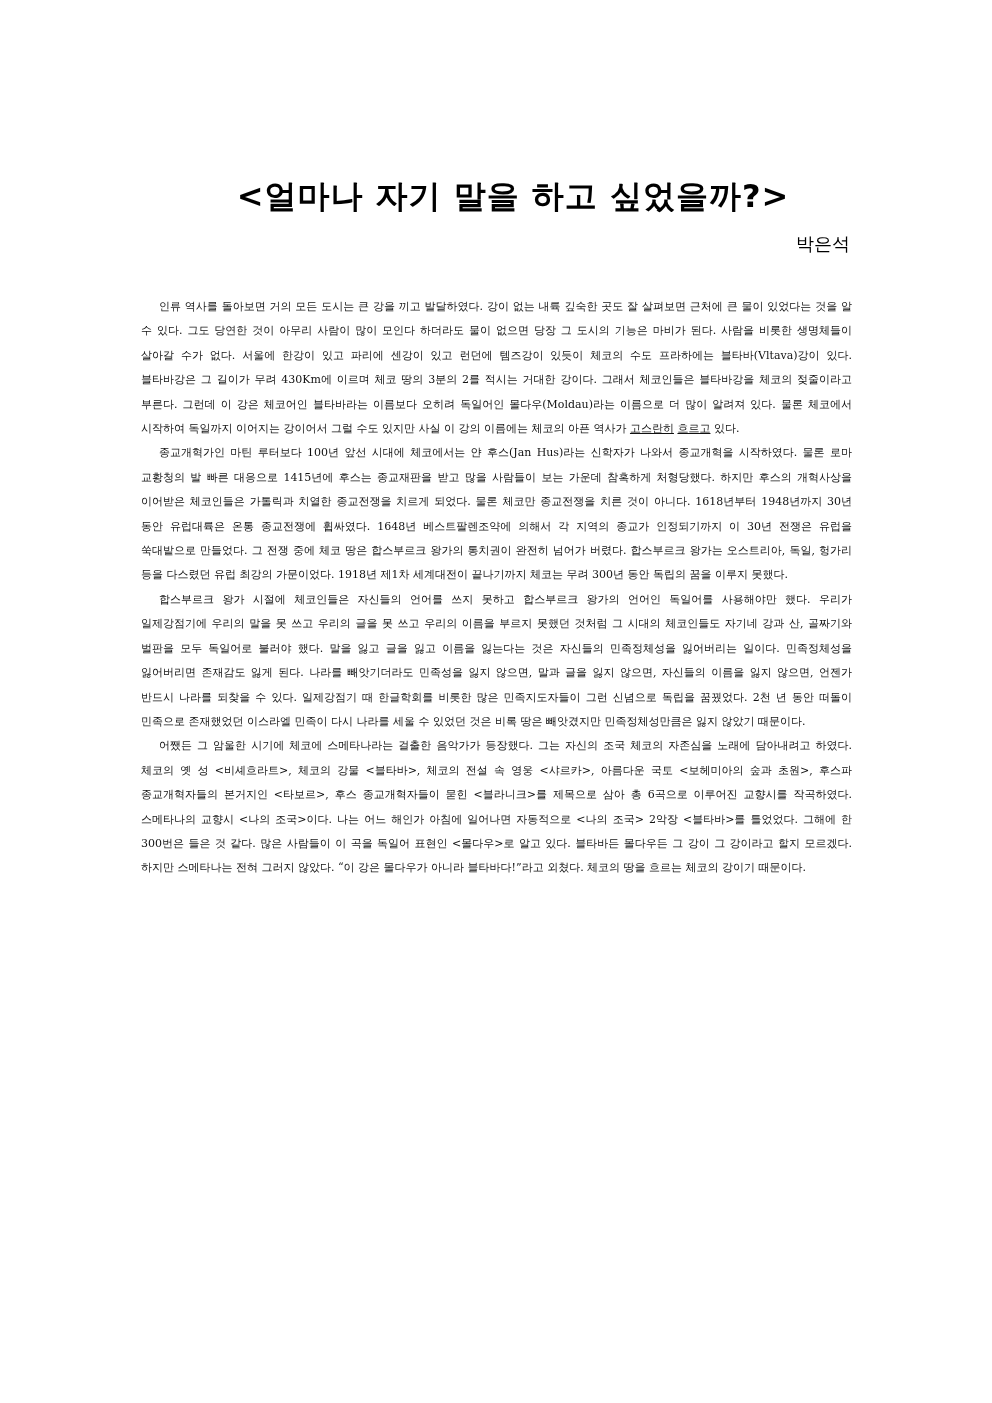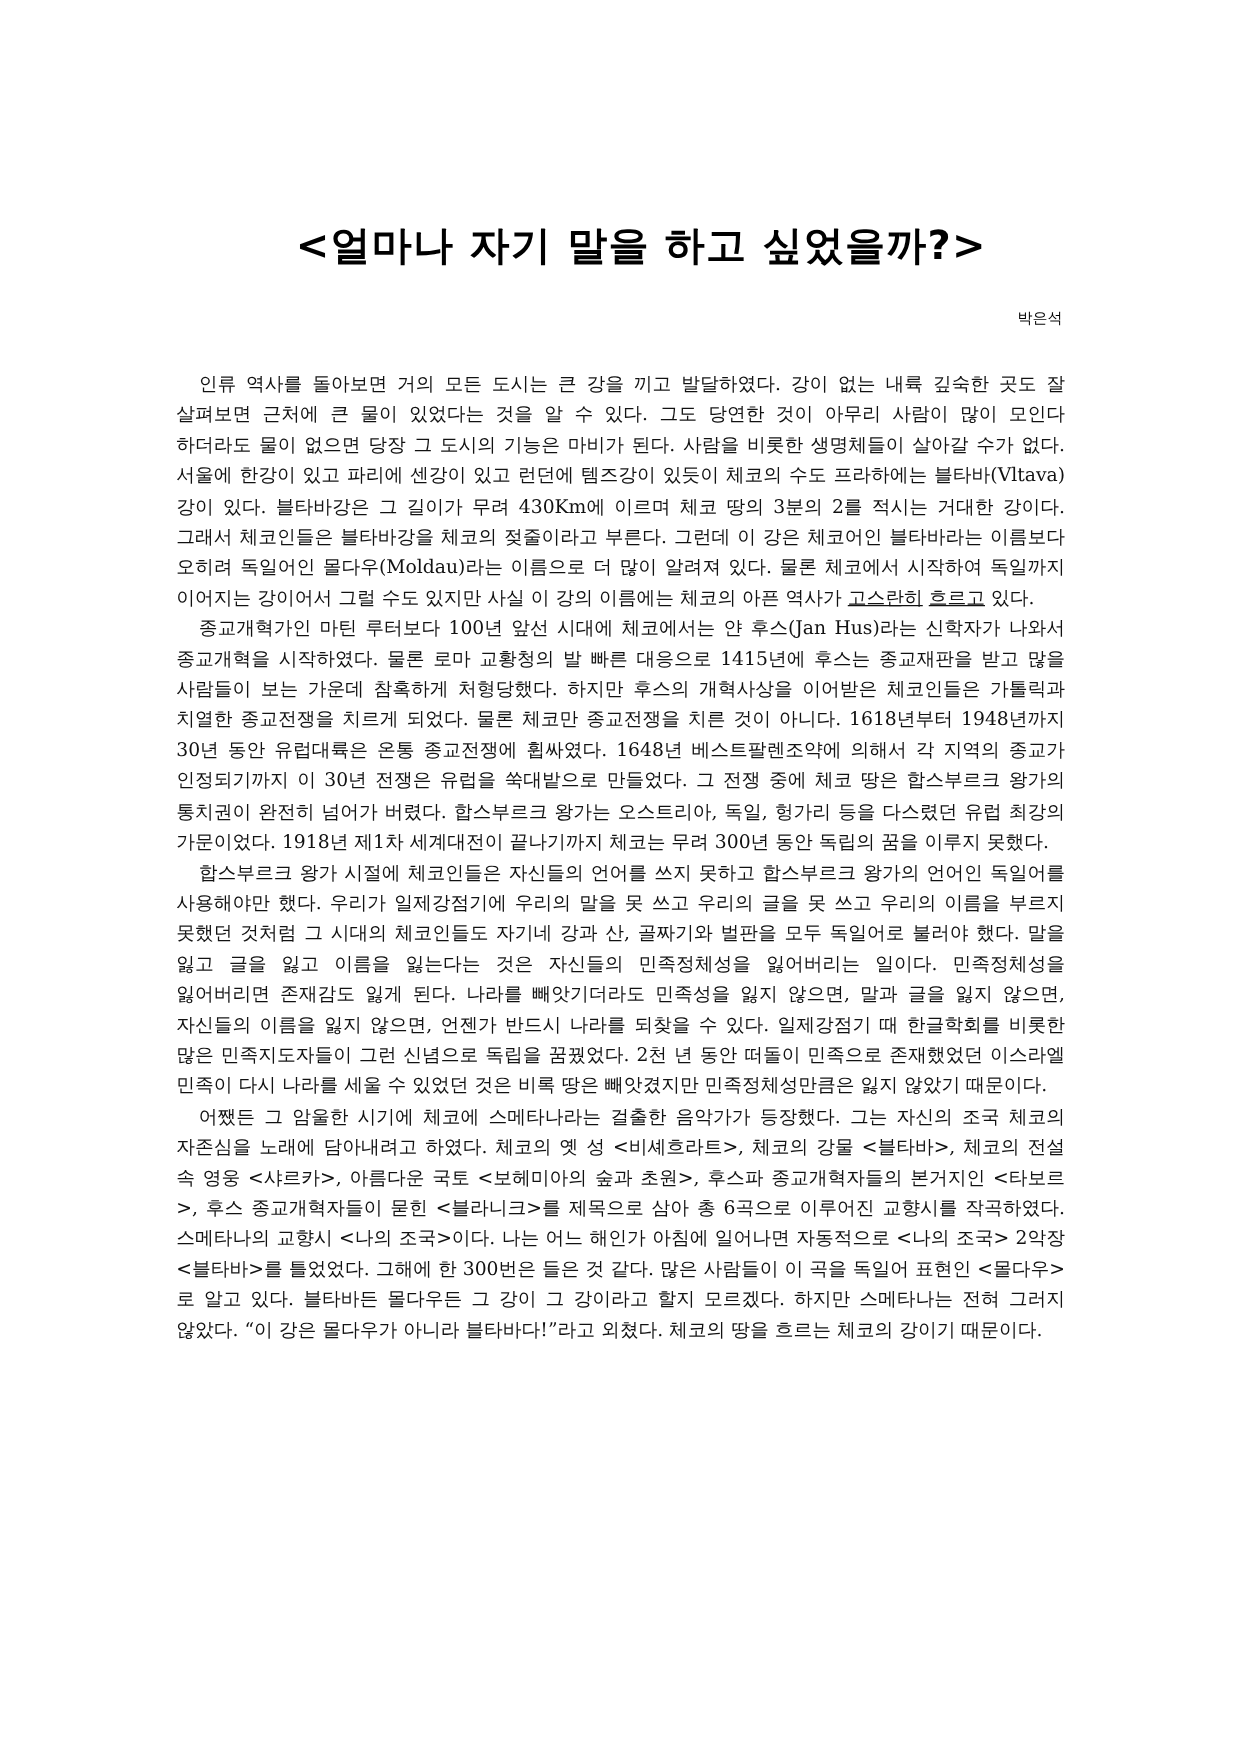--- a/index.html
+++ b/index.html
@@ -4,26 +4,26 @@
 <style>
   html, body { margin: 0; padding: 0; background: #ffffff; }
   body { width: 992px; height: 1403px; position: relative; overflow: hidden; }
   .page { position: absolute; left: 0; top: 0; width: 992px; height: 1403px; background: #fff; }
   .title {
     position: absolute; left: 0; top: 158px; width: 992px; text-align: center;
     font-family: "DejaVu Sans", sans-serif; font-weight: bold; font-size: 32px;
     color: #000; letter-spacing: 1px; margin: 17px;
   }
   .author {
-    position: absolute; right: 142px; top: 246px;
-    font-family: "DejaVu Serif", serif; font-size: 12px; color: #000;
+    position: absolute; right: 142px; top: 232px;
+    font-family: "DejaVu Serif", serif; font-size: 18px; color: #000;
   }
   .body {
     position: absolute; left: 141px; top: 295px; width: 711px;
-    font-family: "DejaVu Serif", serif; font-size: 15px; line-height: 24.4px;
+    font-family: "DejaVu Serif", serif; font-size: 11px; line-height: 24.4px;
     color: #111; text-align: justify; text-align-last: left;
   }
   .body p { margin: 0; text-indent: 18px; word-break: keep-all; }
   .u { text-decoration: underline; }
 </style>
 </head>
 <body>
 
 <div class="page">
   <h1 class="title">&lt;얼마나 자기 말을 하고 싶었을까?&gt;</h1>

